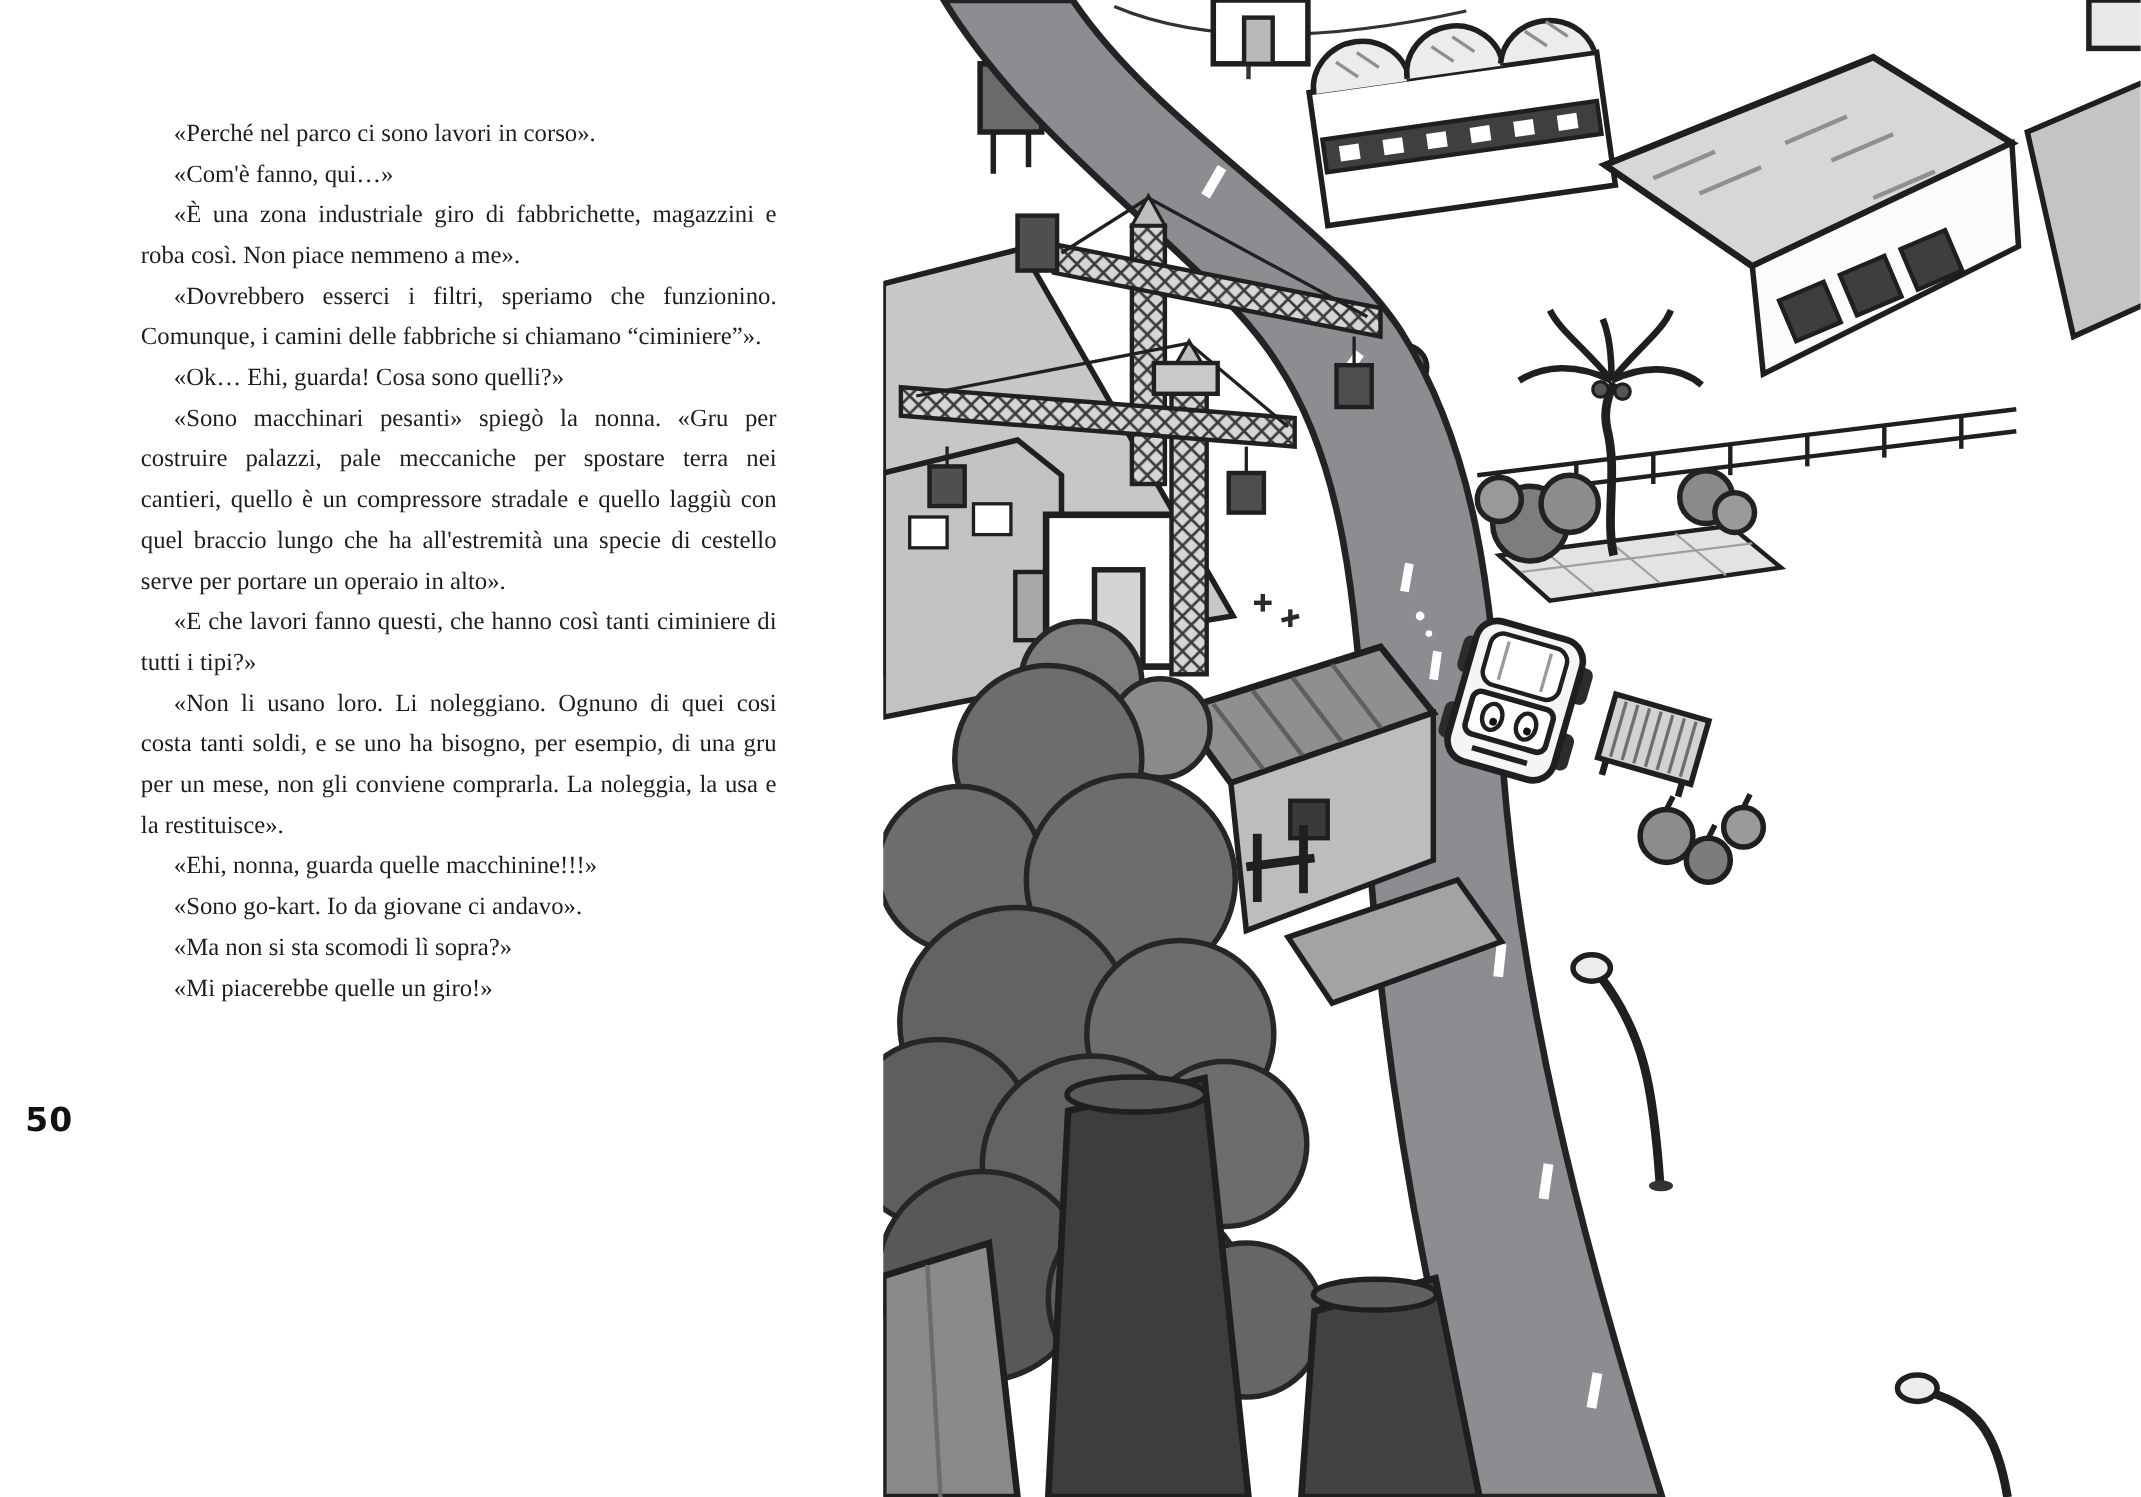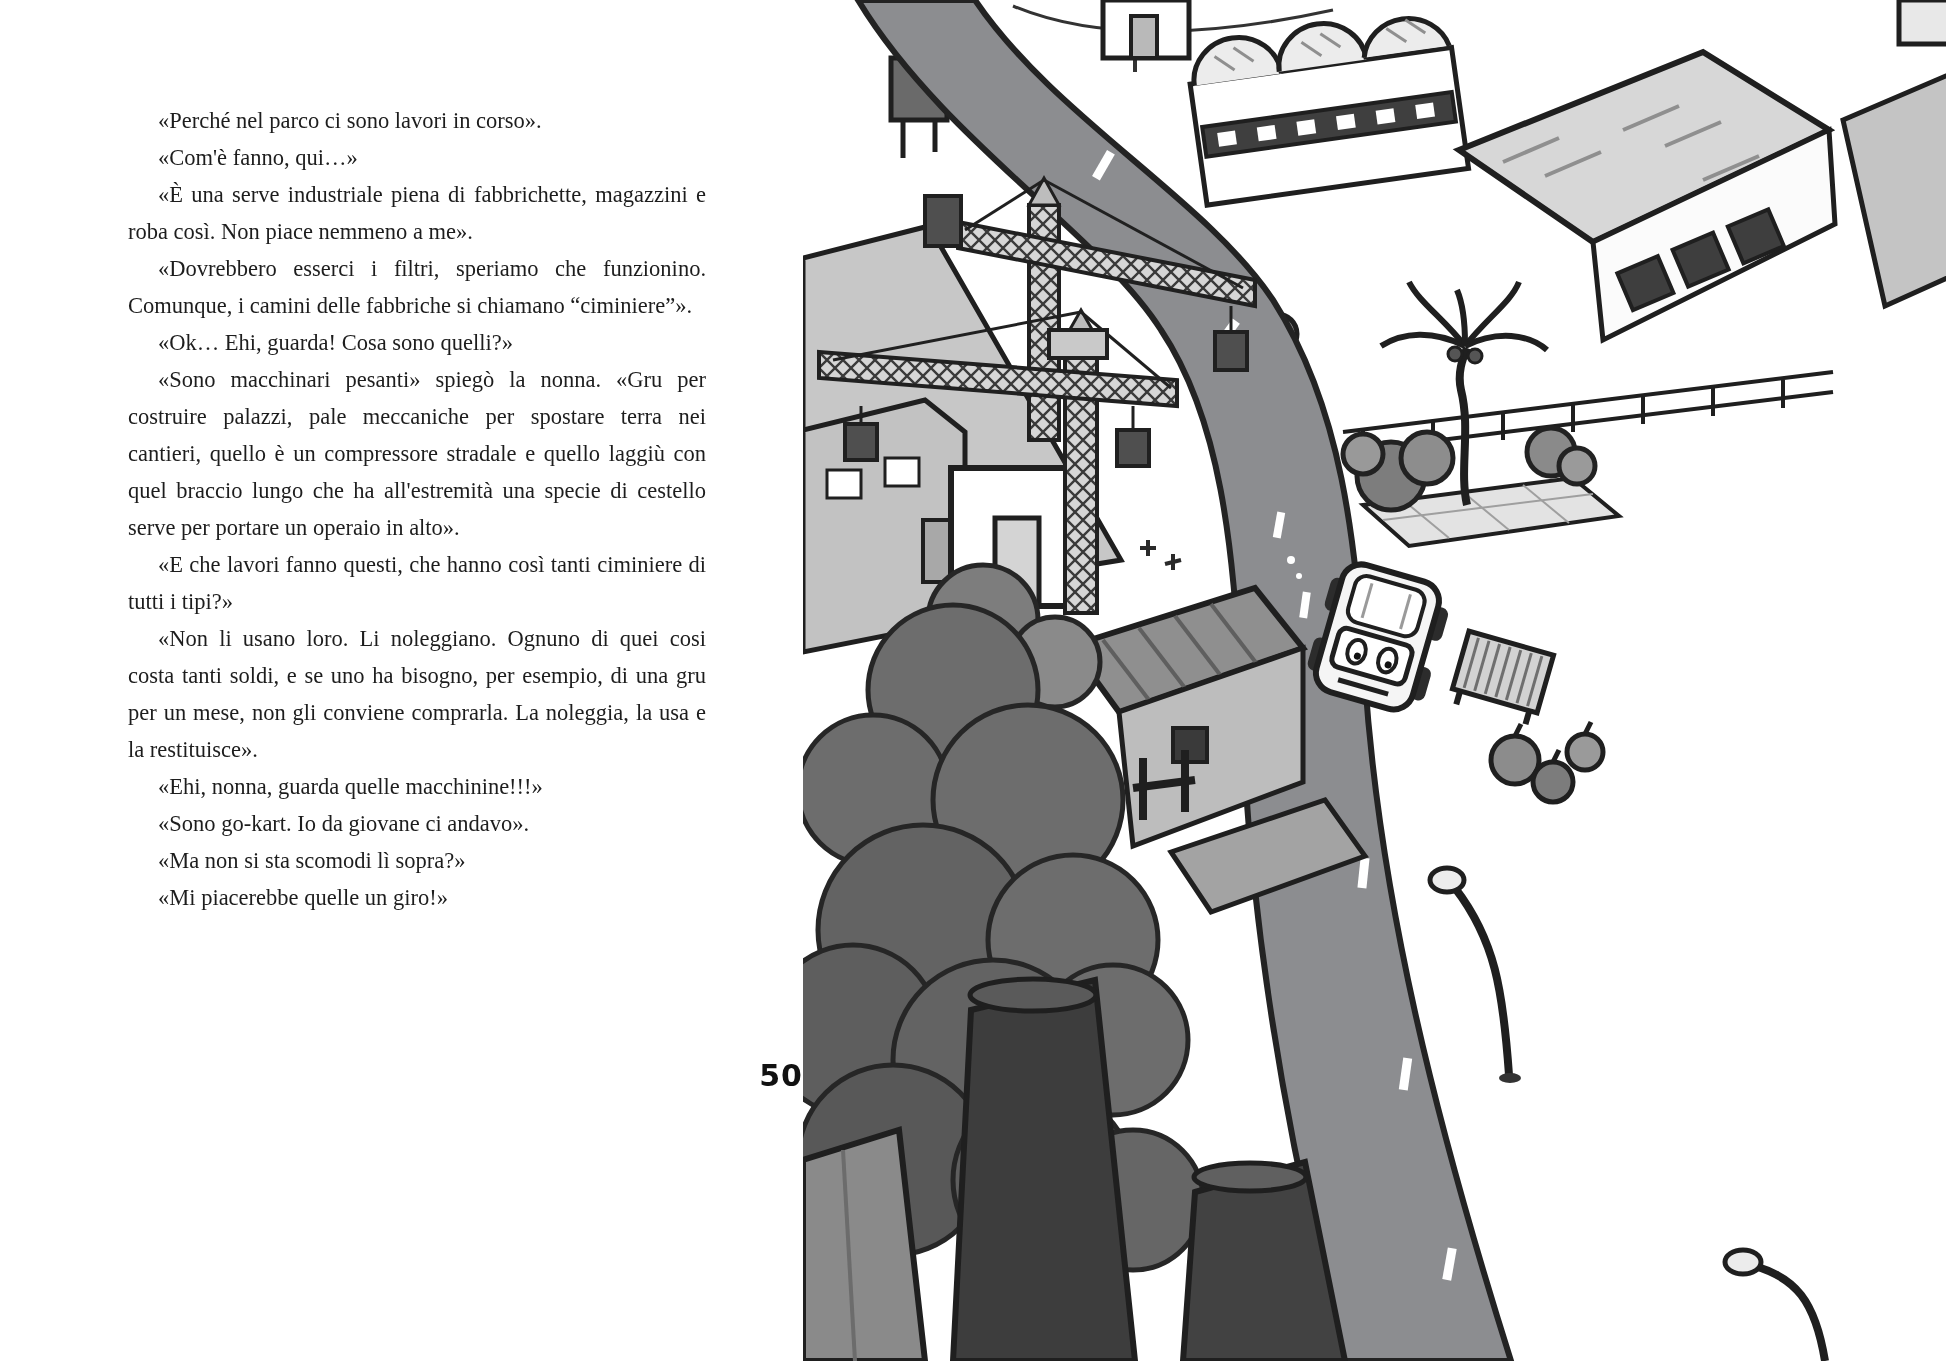--- a/index.html
+++ b/index.html
@@ -9,37 +9,37 @@
   }
   .spread{display:flex;width:1946px;height:1361px;padding-left:23px;}
   .left-page{width:780px;height:1361px;position:relative;background:#ffffff;}
   .text-block{
     position:absolute;left:105px;top:102px;width:578px;
     font-size:22.5px;line-height:37px;text-align:justify;
     hyphens:auto;-webkit-hyphens:auto;
   }
   .text-block p{margin:0;text-indent:30px;}
   .page-number{
-    position:absolute;left:0;top:1058px;width:780px;text-align:right;
+    position:absolute;left:0;top:1001px;width:780px;text-align:left;
     font-family:"DejaVu Sans", sans-serif;font-weight:700;font-size:30px;
     letter-spacing:1px;color:#111;
   }
   .right-page{width:1166px;height:1361px;position:relative;background:#ffffff;}
   .right-page svg{display:block;}
 </style>
 </head>
 <body>
 
 <div class="spread">
 
   <div class="left-page">
     <div class="text-block">
       <p>«Perché nel parco ci sono lavori in corso».</p>
       <p>«Com'è fanno, qui…»</p>
-      <p>«È una serve industriale piena di fabbrichette, magazzini e roba così. Non piace nemmeno a me».</p>
+      <p>«È una zona industriale giro di fabbrichette, magazzini e roba così. Non piace nemmeno a me».</p>
       <p>«Dovrebbero esserci i filtri, speriamo che funzionino. Comunque, i camini delle fabbriche si chiamano “ciminiere”».</p>
       <p>«Ok… Ehi, guarda! Cosa sono quelli?»</p>
       <p>«Sono macchinari pesanti» spiegò la nonna. «Gru per costruire palazzi, pale meccaniche per spostare terra nei cantieri, quello è un compressore stradale e quello laggiù con quel braccio lungo che ha all'estremità una specie di cestello serve per portare un operaio in alto».</p>
       <p>«E che lavori fanno questi, che hanno così tanti ciminiere di tutti i tipi?»</p>
       <p>«Non li usano loro. Li noleggiano. Ognuno di quei cosi costa tanti soldi, e se uno ha bisogno, per esempio, di una gru per un mese, non gli conviene comprarla. La noleggia, la usa e la restituisce».</p>
       <p>«Ehi, nonna, guarda quelle macchinine!!!»</p>
       <p>«Sono go-kart. Io da giovane ci andavo».</p>
       <p>«Ma non si sta scomodi lì sopra?»</p>
       <p>«Mi piacerebbe quelle un giro!»</p>
     </div>

